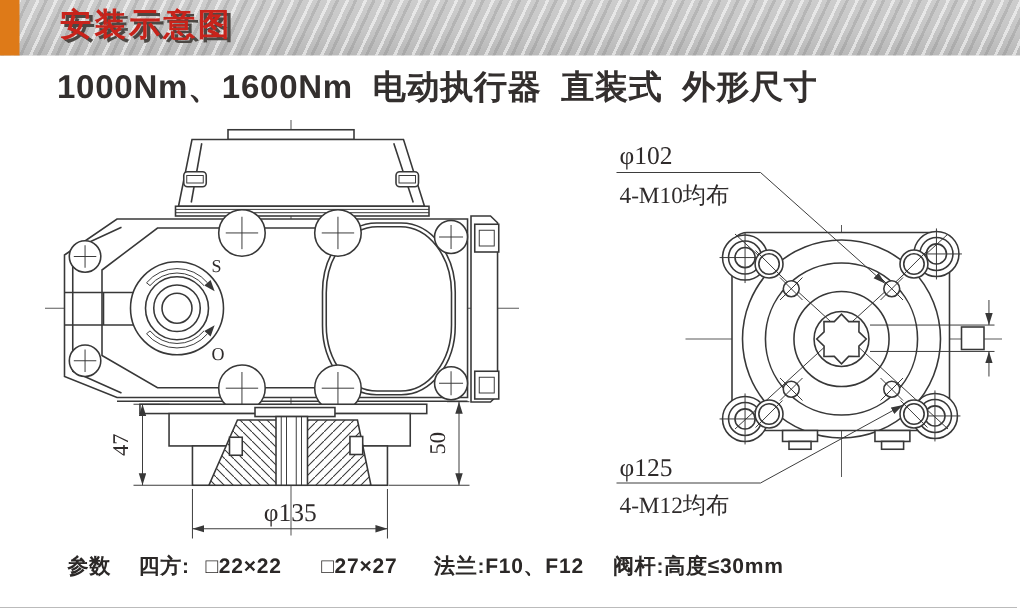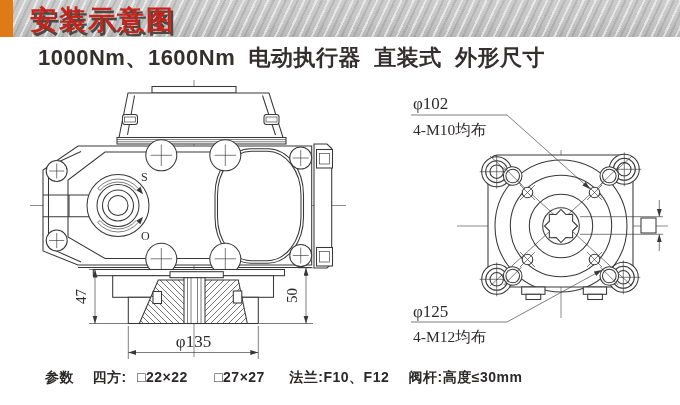--- a/index.html
+++ b/index.html
@@ -3,21 +3,21 @@
 <meta charset="utf-8">
 <style>
   html,body{margin:0;padding:0;background:#888;}
   .page{position:relative;width:680px;height:405px;background:#ffffff;overflow:hidden;
         font-family:"Liberation Sans",sans-serif;}
   .header{position:absolute;left:0;top:0;width:680px;height:37px;
     background:
       repeating-linear-gradient(115deg, rgba(255,255,255,.55) 0 2px, rgba(255,255,255,0) 2px 5px, rgba(90,90,90,.18) 5px 7px, rgba(255,255,255,0) 7px 11px),
       linear-gradient(180deg,#cdcdcd 0%,#c6c6c6 55%,#b9b9b9 100%);}
   .accent{position:absolute;left:0;top:0;width:13px;height:37px;background:#de7a18;}
-  .title{position:absolute;left:30px;top:2px;font-size:27px;font-weight:bold;
+  .title{position:absolute;left:40px;top:2px;font-size:21px;font-weight:bold;
     letter-spacing:2px;color:#c8231b;text-shadow:2.5px 2.5px 0 #4c4844;}
   .subtitle{position:absolute;left:38px;top:43px;font-size:22px;font-weight:bold;
     color:#332f2e;letter-spacing:.5px;white-space:pre;}
   svg.draw{position:absolute;left:0;top:0;}
   .footer{position:absolute;left:45px;top:369px;font-size:14px;font-weight:bold;
     color:#2b2827;letter-spacing:.5px;white-space:nowrap;}
   .footer span{display:inline-block;}
   .f2{margin-left:14px;}.f3{margin-left:6px;}.f4{margin-left:22px;}
   .f5{margin-left:20px;}.f6{margin-left:15px;}
   

